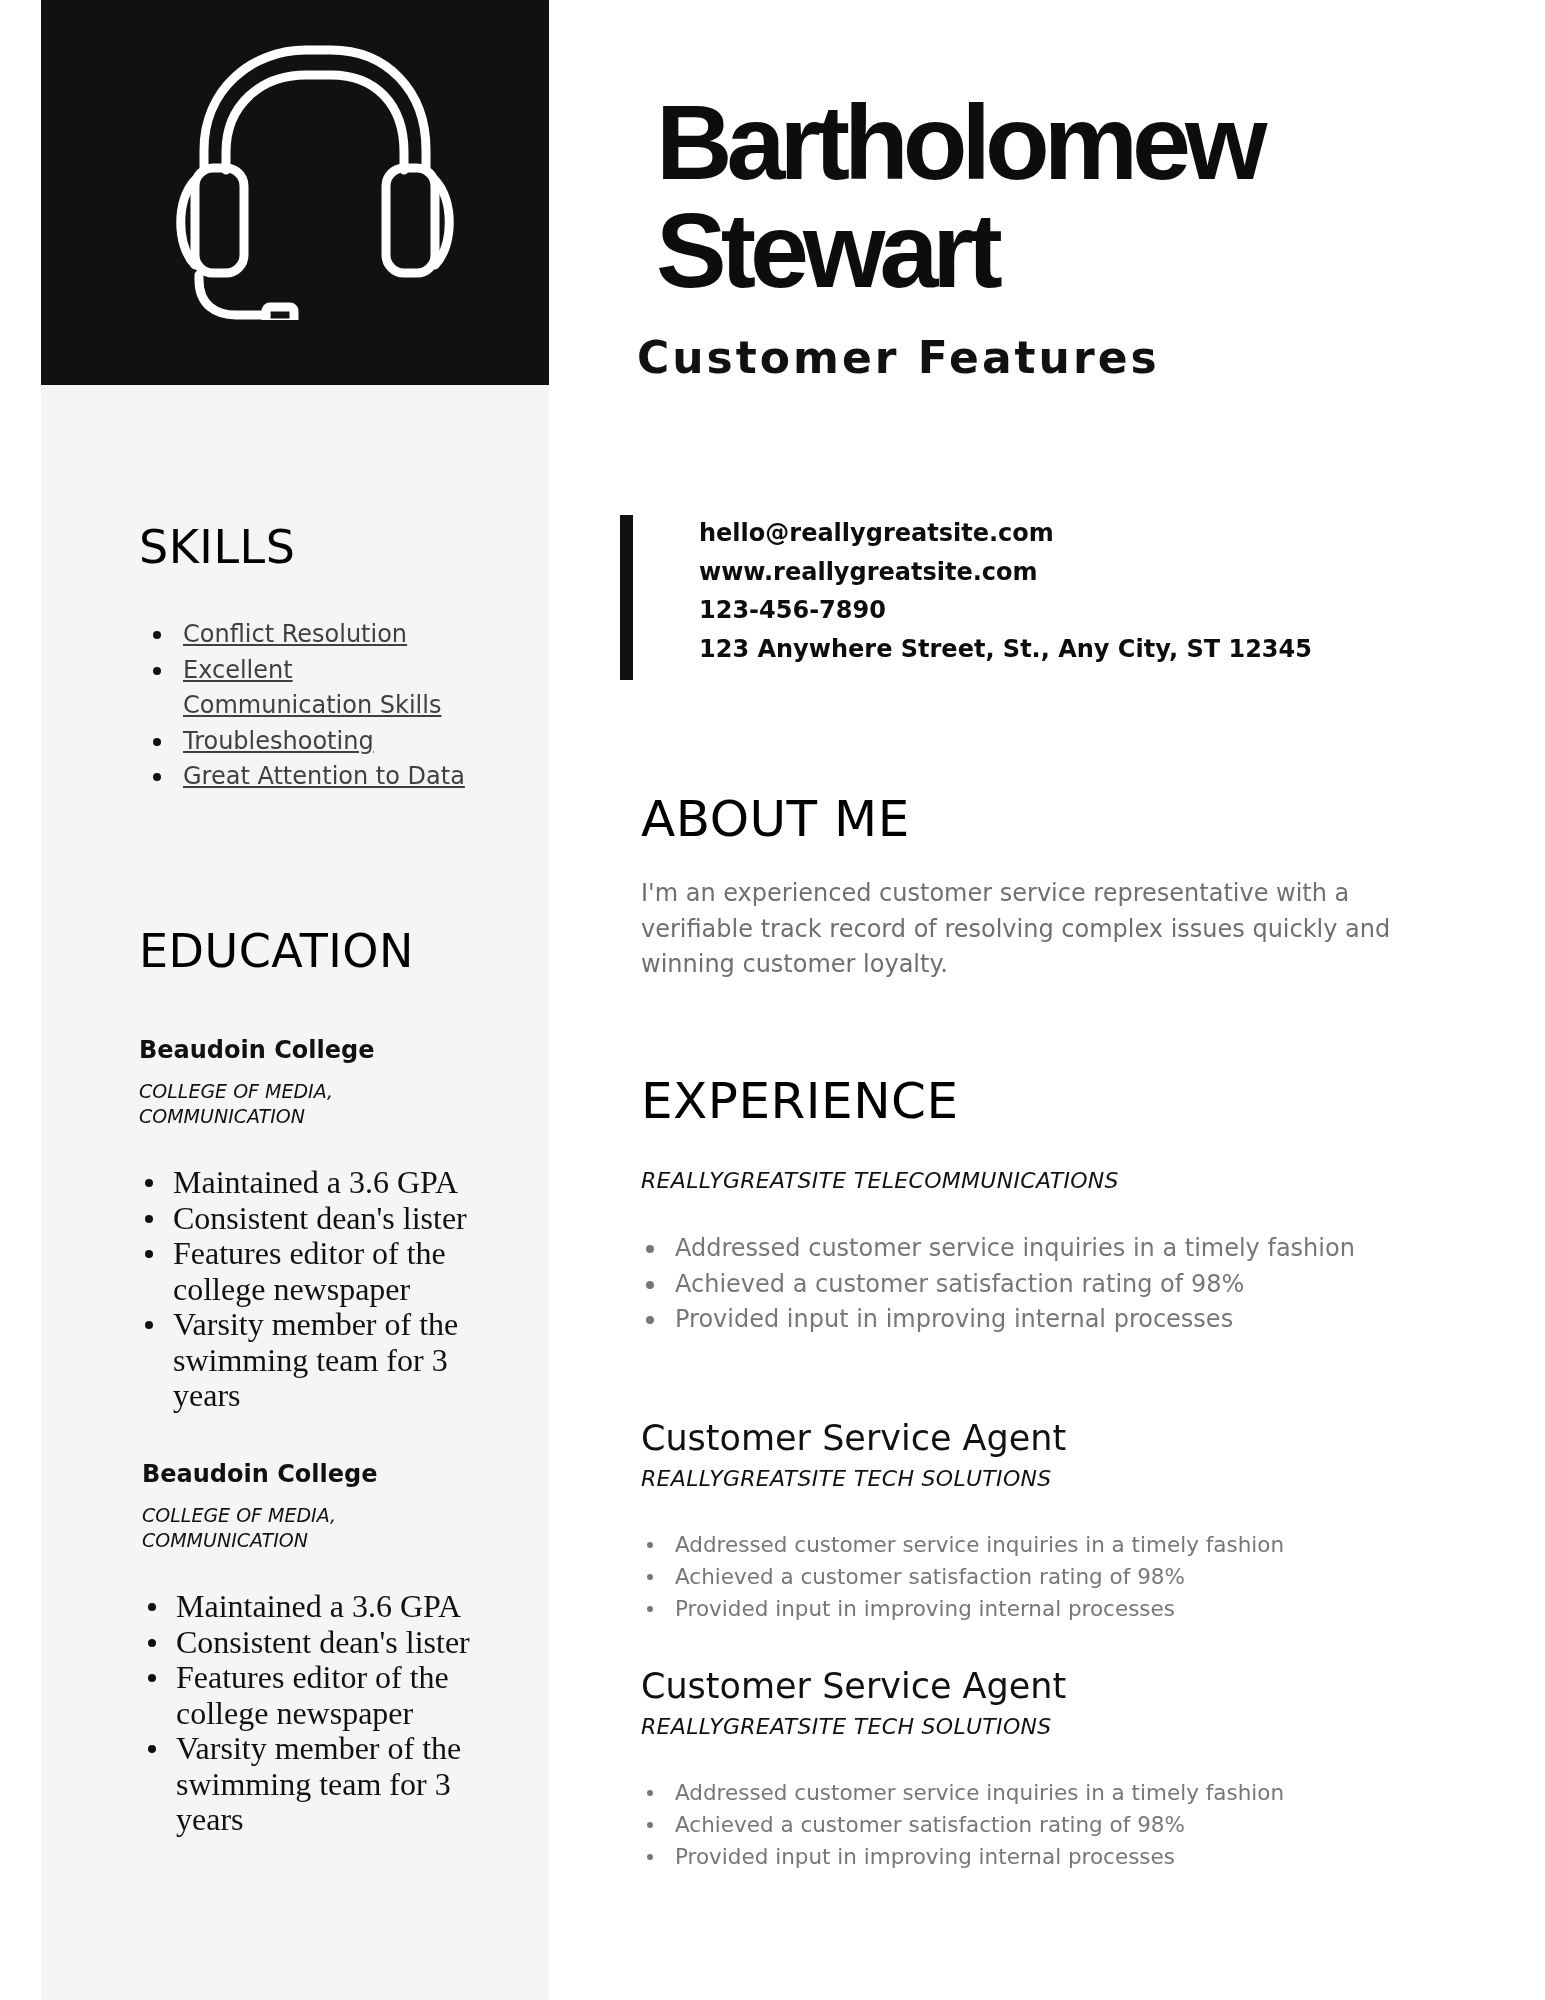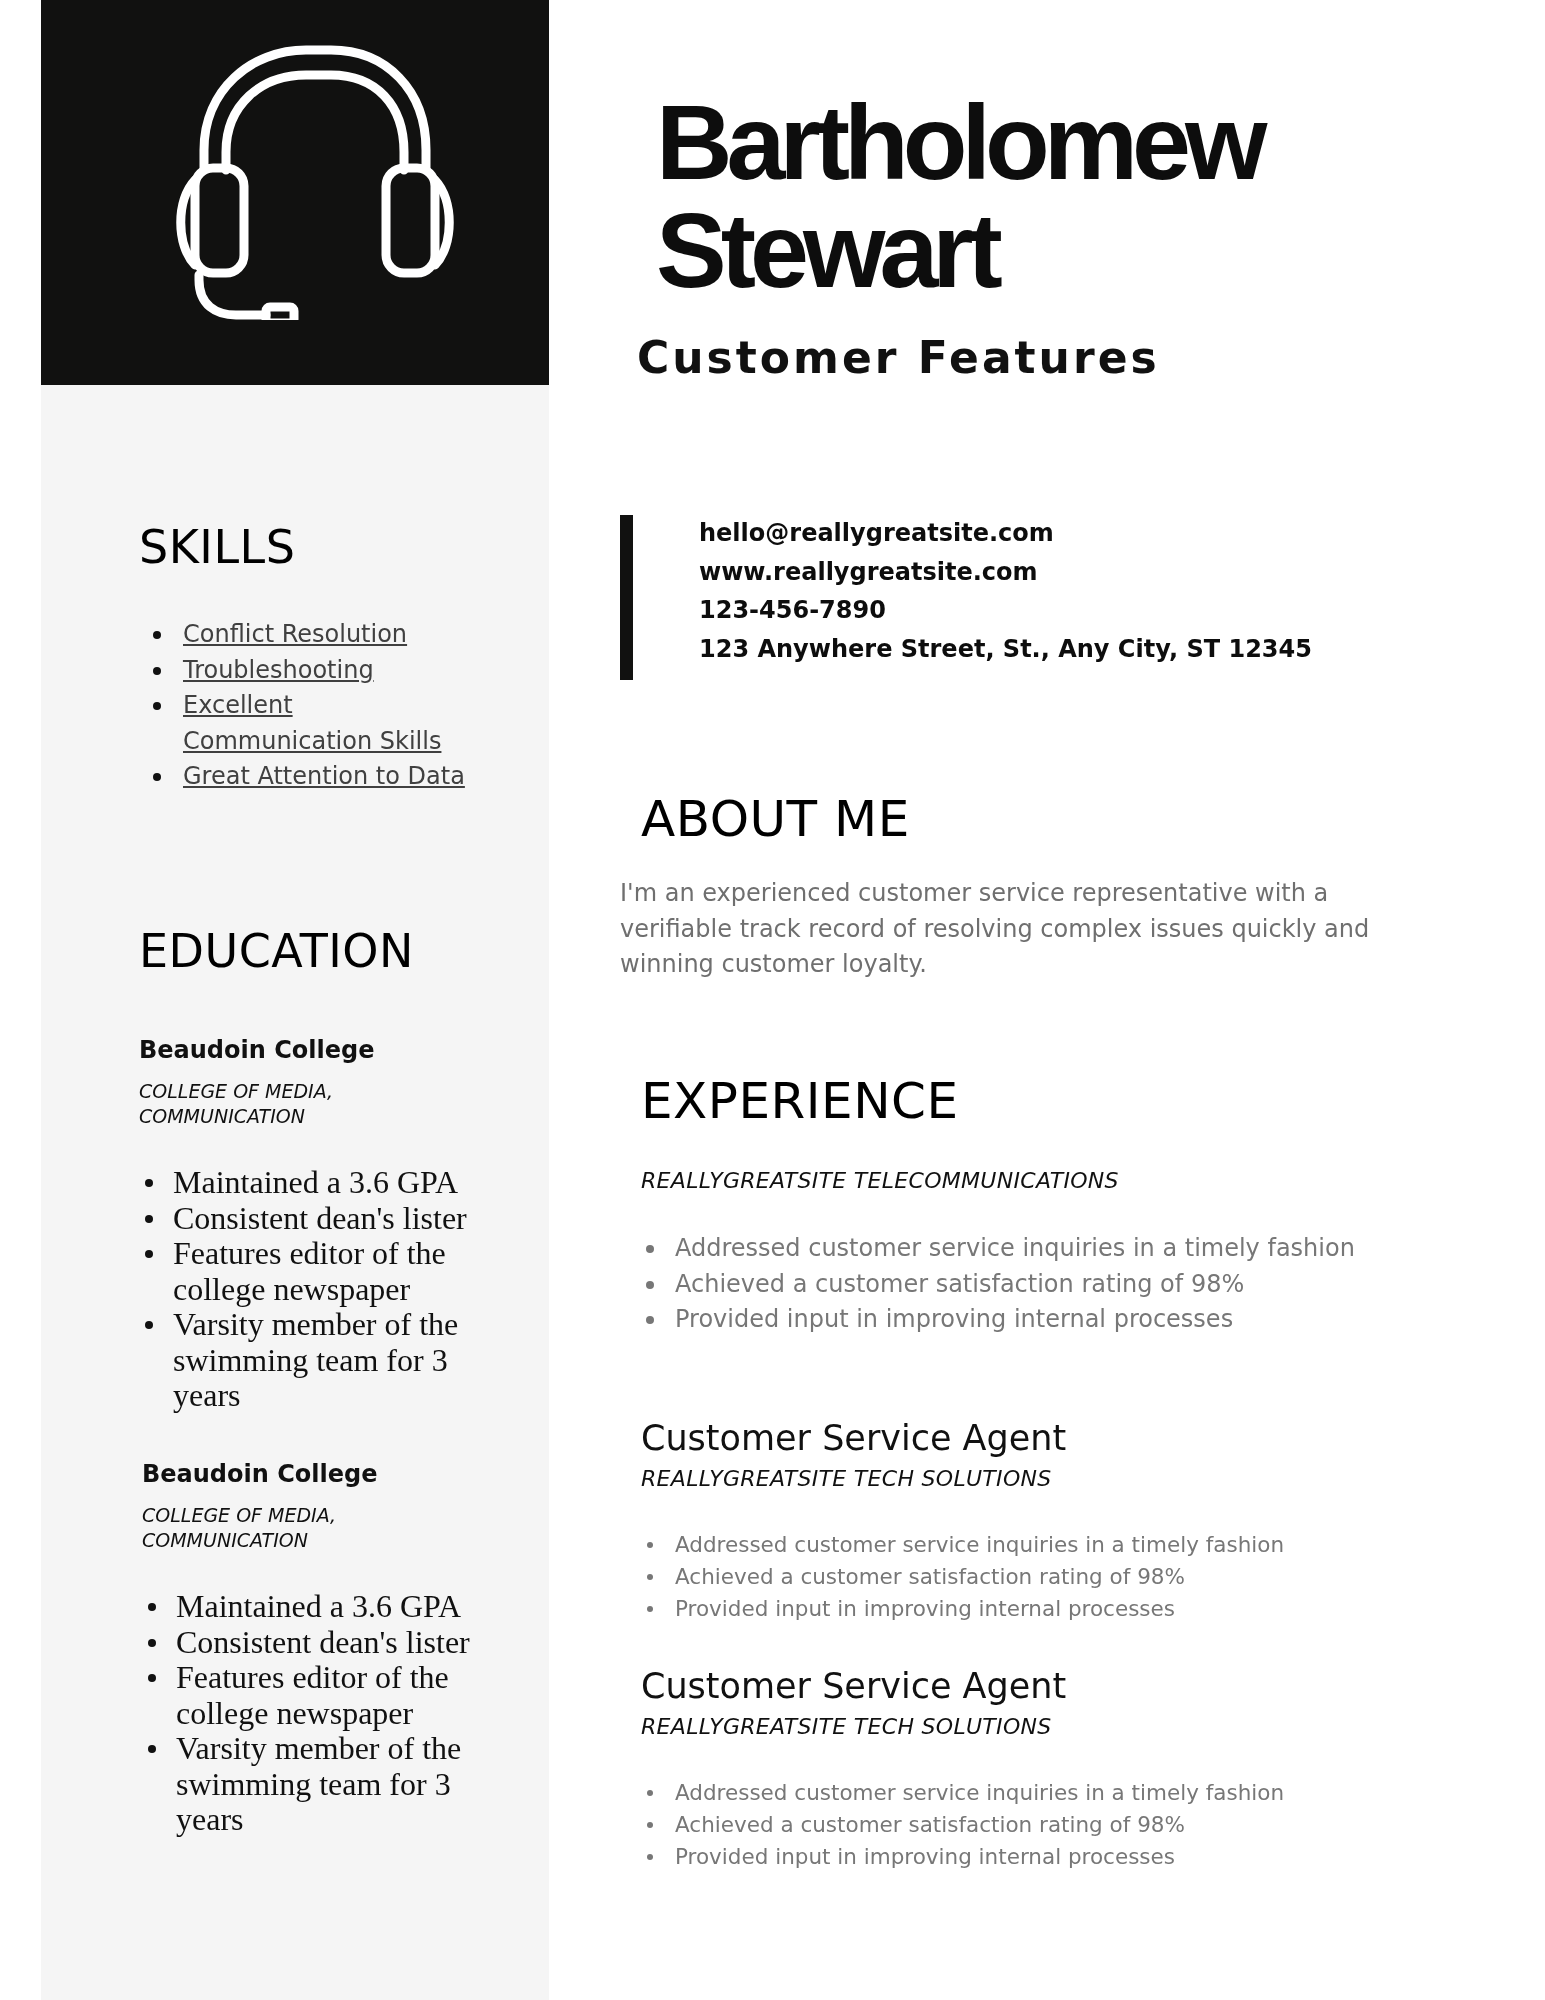--- a/index.html
+++ b/index.html
@@ -62,21 +62,21 @@
   .contact div {
     font-size: 24px; font-weight: bold; line-height: 38.5px; color: #0d0d0d;
     font-family: "DejaVu Sans", sans-serif;
   }
 
   .main-heading {
     position: absolute; left: 641px; font-size: 50px; color: #000;
     font-family: "DejaVu Sans", sans-serif; letter-spacing: 0.5px;
   }
   .about-text {
-    position: absolute; left: 620px; top: 876px; width: 780px; font-size: 24px;
+    position: absolute; left: 641px; top: 876px; width: 780px; font-size: 24px;
     line-height: 35.5px; color: #6f6f6f; font-family: "DejaVu Sans", sans-serif;
   }
 
   .job { position: absolute; left: 641px; width: 820px; }
   .job-title { font-size: 35px; color: #111; font-family: "DejaVu Sans", sans-serif; }
   .job-company {
     font-size: 22px; font-style: italic; color: #111; margin-top: 8px;
     font-family: "DejaVu Sans", sans-serif; letter-spacing: 0.3px;
   }
   .job-list { list-style: none; margin-top: 38px; }
@@ -126,22 +126,22 @@
 <div class="contact">
   <div>hello@reallygreatsite.com</div>
   <div>www.reallygreatsite.com</div>
   <div>123-456-7890</div>
   <div>123 Anywhere Street, St., Any City, ST 12345</div>
 </div>
 
 <div class="side-heading" style="top:520px;">SKILLS</div>
 <ul class="side-list" style="top:617px;">
   <li>Conflict Resolution</li>
+  <li style="width:330px;">Excellent Communication Skills</li>
   <li>Troubleshooting</li>
-  <li style="width:330px;">Excellent Communication Skills</li>
   <li>Great Attention to Data</li>
 </ul>
 
 <div class="side-heading" style="top:924px;">EDUCATION</div>
 
 <div class="edu-block" style="top:1036px;">
   <div class="edu-school">Beaudoin College</div>
   <div class="edu-dept">COLLEGE OF MEDIA, COMMUNICATION</div>
   <ul class="edu-list">
     <li>Maintained a 3.6 GPA</li>

